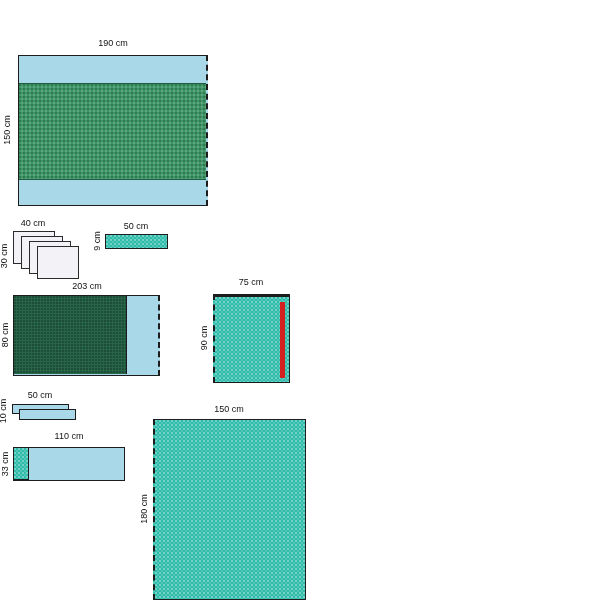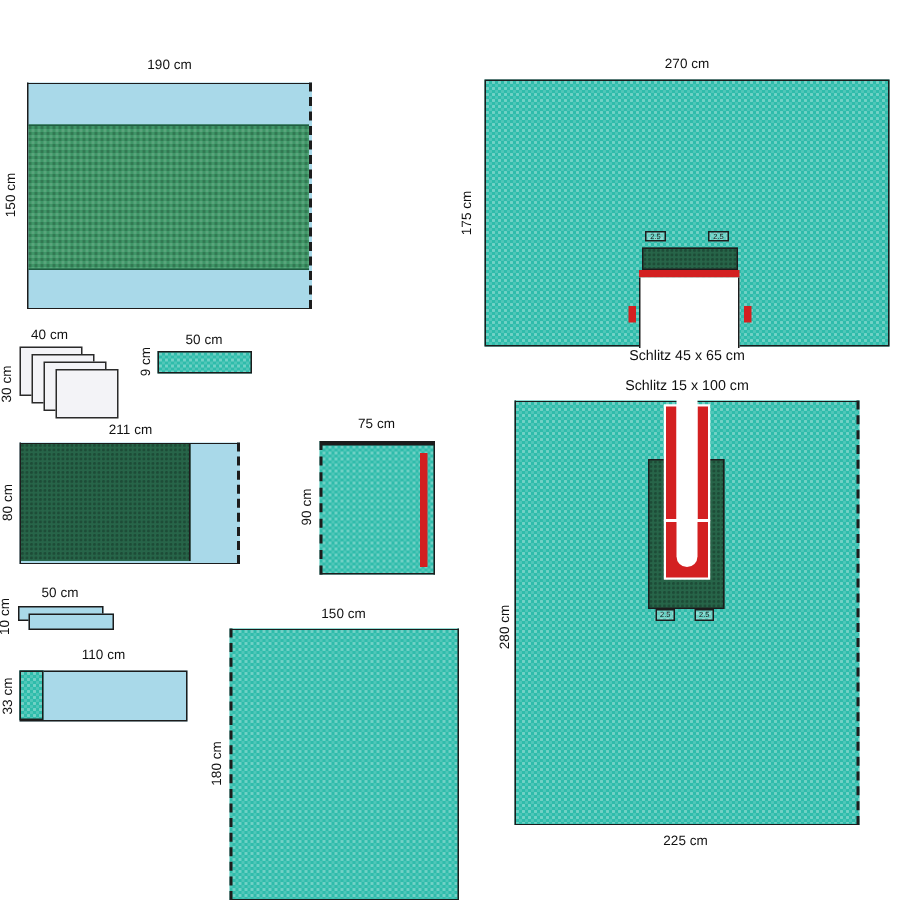--- a/index.html
+++ b/index.html
@@ -47,52 +47,38 @@
 <div id="canvas">
 
   <div class="group" style="left:18px;top:27px;width:190px;height:151px;">
     <div class="lbl" style="left:95px;top:-12px;">190 cm</div>
     <div class="lbl v" style="left:-11px;top:75px;">150 cm</div>
     <div class="rect tex-blue dash-r" style="left:0;top:0;width:190px;height:151px;">
       <div class="band tex-green" style="left:0;top:27px;width:187px;height:95px;border-top:1px solid #1f5c40;border-bottom:1px solid #1f5c40;"></div>
     </div>
   </div>
 
-  <div class="group" style="left:323px;top:25px;width:270px;height:178px;">
-    <div class="lbl" style="left:135px;top:-11px;">270 cm</div>
-    <div class="lbl v" style="left:-12px;top:89px;">175 cm</div>
-    <div class="rect tex-teal" style="left:0;top:0;width:270px;height:178px;">
-      <div class="tape-tag" style="left:106px;top:100px;width:14px;height:7px;">2.5</div>
-      <div class="tape-tag" style="left:148px;top:100px;width:14px;height:7px;">2.5</div>
-      <div class="rect tex-darkgreen" style="left:104px;top:111px;width:64px;height:15px;border-width:1px;"></div>
-      <div class="red" style="left:102px;top:126px;width:67px;height:5px;"></div>
-      <div class="notch" style="left:102px;top:131px;width:67px;height:47px;"></div>
-      <div class="red" style="left:95px;top:150px;width:5px;height:11px;"></div>
-      <div class="red" style="left:172px;top:150px;width:5px;height:11px;"></div>
-    </div>
-    <div class="lbl slit" style="left:135px;top:185px;">Schlitz 45 x 65 cm</div>
-  </div>
 
   <div class="group" style="left:13px;top:203px;width:70px;height:50px;text-align:right;">
     <div class="lbl" style="left:20px;top:-8px;">40 cm</div>
     <div class="lbl v" style="left:-9px;top:25px;">30 cm</div>
     <div class="sheet" style="left:0;top:0;width:42px;height:33px;"></div>
     <div class="sheet" style="left:8px;top:5px;width:42px;height:33px;"></div>
     <div class="sheet" style="left:16px;top:10px;width:42px;height:33px;"></div>
     <div class="sheet" style="left:24px;top:15px;width:42px;height:33px;"></div>
   </div>
 
   <div class="group" style="left:105px;top:206px;width:63px;height:15px;">
     <div class="lbl" style="left:31px;top:-8px;">50 cm</div>
     <div class="lbl v" style="left:-8px;top:7px;">9 cm</div>
     <div class="rect tex-teal" style="left:0;top:0;width:63px;height:15px;"></div>
   </div>
 
   <div class="group" style="left:13px;top:267px;width:147px;height:81px;">
-    <div class="lbl" style="left:74px;top:-9px;">211 cm</div>
+    <div class="lbl" style="left:74px;top:-9px;">203 cm</div>
     <div class="lbl v" style="left:-8px;top:40px;">80 cm</div>
     <div class="rect tex-blue dash-r" style="left:0;top:0;width:147px;height:81px;">
       <div class="band tex-darkgreen" style="left:0;top:0;width:112px;height:78px;border-right:1px solid var(--outline);"></div>
     </div>
   </div>
 
   <div class="group" style="left:213px;top:266px;width:75px;height:89px;">
     <div class="lbl" style="left:38px;top:-12px;">75 cm</div>
     <div class="lbl v" style="left:-9px;top:44px;">90 cm</div>
     <div class="rect tex-teal dash-l" style="left:0;top:0;width:77px;height:89px;border-top-width:3px;">
@@ -114,28 +100,14 @@
       <div class="rect tex-teal" style="left:-1px;top:-1px;width:16px;height:33px;"></div>
     </div>
   </div>
 
   <div class="group" style="left:153px;top:391px;width:153px;height:181px;">
     <div class="lbl" style="left:76px;top:-10px;">150 cm</div>
     <div class="lbl v" style="left:-9px;top:90px;">180 cm</div>
     <div class="rect tex-teal dash-l" style="left:0;top:0;width:153px;height:181px;"></div>
   </div>
 
-  <div class="group" style="left:343px;top:239px;width:230px;height:283px;">
-    <div class="lbl slit" style="left:115px;top:-9px;">Schlitz 15 x 100 cm</div>
-    <div class="lbl v" style="left:-7px;top:151px;">280 cm</div>
-    <div class="rect tex-teal dash-r" style="left:0;top:0;width:230px;height:283px;">
-      <div class="rect tex-darkgreen" style="left:88px;top:38px;width:51px;height:100px;border-width:1px;"></div>
-      <div class="red outlined" style="left:100px;top:3px;width:7px;height:75px;"></div>
-      <div class="red outlined" style="left:121px;top:3px;width:7px;height:75px;"></div>
-      <div class="red outlined" style="left:100px;top:80px;width:28px;height:37px;"></div>
-      <div class="slit-white" style="left:107px;top:-2px;width:14px;height:112px;"></div>
-      <div class="tape-tag" style="left:93px;top:138px;width:13px;height:8px;">2.5</div>
-      <div class="tape-tag" style="left:119px;top:138px;width:13px;height:8px;">2.5</div>
-    </div>
-    <div class="lbl" style="left:114px;top:293px;">225 cm</div>
-  </div>
 
 </div>
 
 </body></html>

